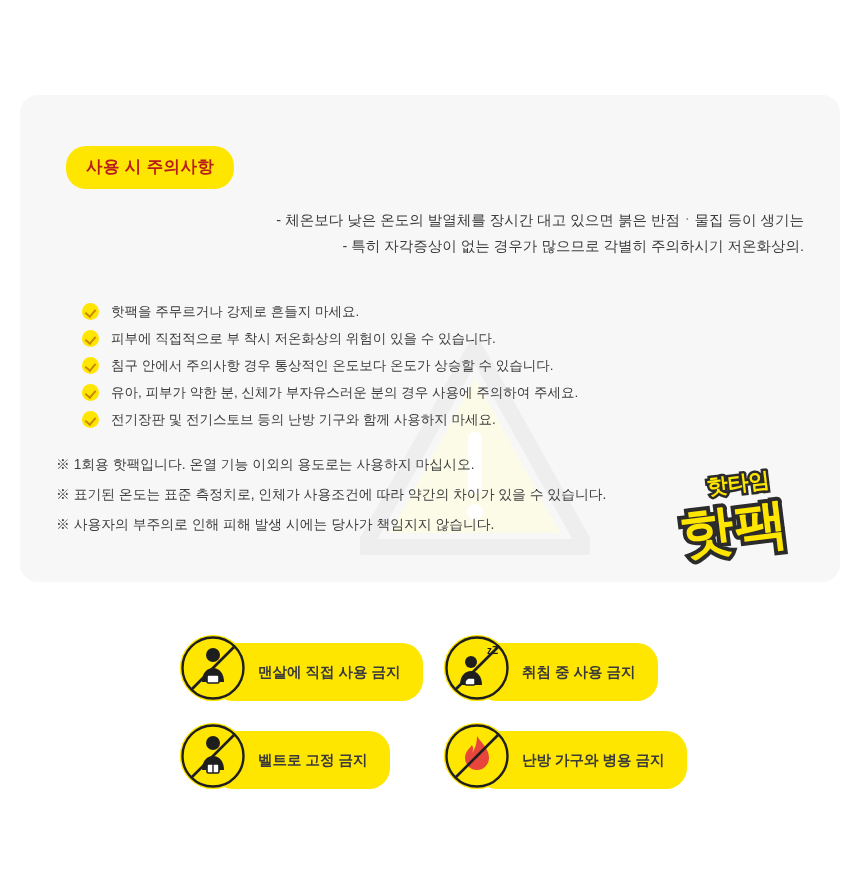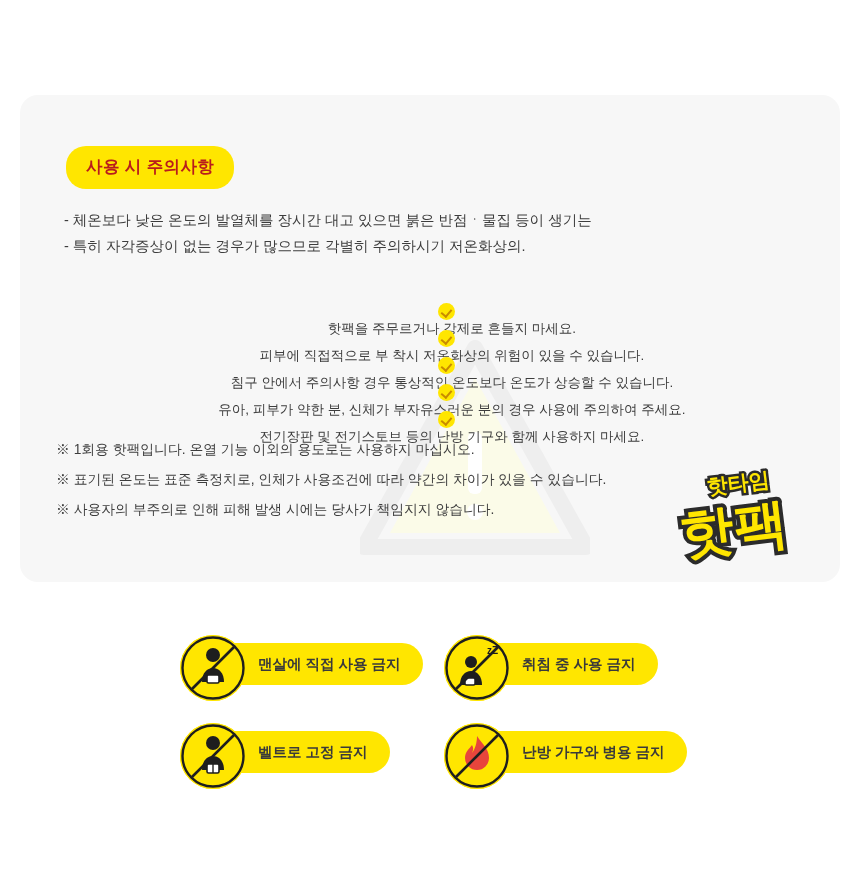--- a/index.html
+++ b/index.html
@@ -57,37 +57,36 @@
     position: absolute;
     left: 44px;
     top: 112px;
     width: 740px;
   }
   .dash-line {
     font-size: 14.5px;
     line-height: 26px;
     color: #3d3d3d;
     white-space: nowrap;
+    text-align: right;
   }
   .dash-line.indent {
     padding-left: 11px;
   }
 
   .check-list {
     position: absolute;
     left: 62px;
     top: 208px;
     width: 740px;
   }
   .check-row {
     display: flex;
-    align-items: center;
     height: 27px;
     margin-bottom: 0px;
-    flex-direction: column;
   }
   .check-icon {
     width: 17px;
     height: 17px;
     border-radius: 50%;
     background: #ffe600;
     margin-right: 12px;
     flex: 0 0 auto;
     position: relative;
   }
@@ -104,21 +103,21 @@
   }
   .check-text {
     font-size: 13.5px;
     color: #3d3d3d;
     white-space: nowrap;
   }
 
   .note-list {
     position: absolute;
     left: 36px;
-    top: 340px;
+    top: 355px;
     width: 760px;
   }
   .note-line {
     font-size: 13.8px;
     line-height: 30px;
     color: #3d3d3d;
     white-space: nowrap;
   }
 
   
@@ -139,21 +138,21 @@
     height: 200px;
   }
   .p-item {
     position: absolute;
     height: 58px;
   }
   .p-pill {
     position: absolute;
     left: 32px;
     top: 8px;
-    height: 42px;
+    height: 58px;
     background: #ffe600;
     border-radius: 21px;
     display: flex;
     align-items: center;
     padding: 0 22px 0 46px;
     box-sizing: border-box;
   }
   .p-pill span {
     font-size: 14.5px;
     font-weight: bold;

